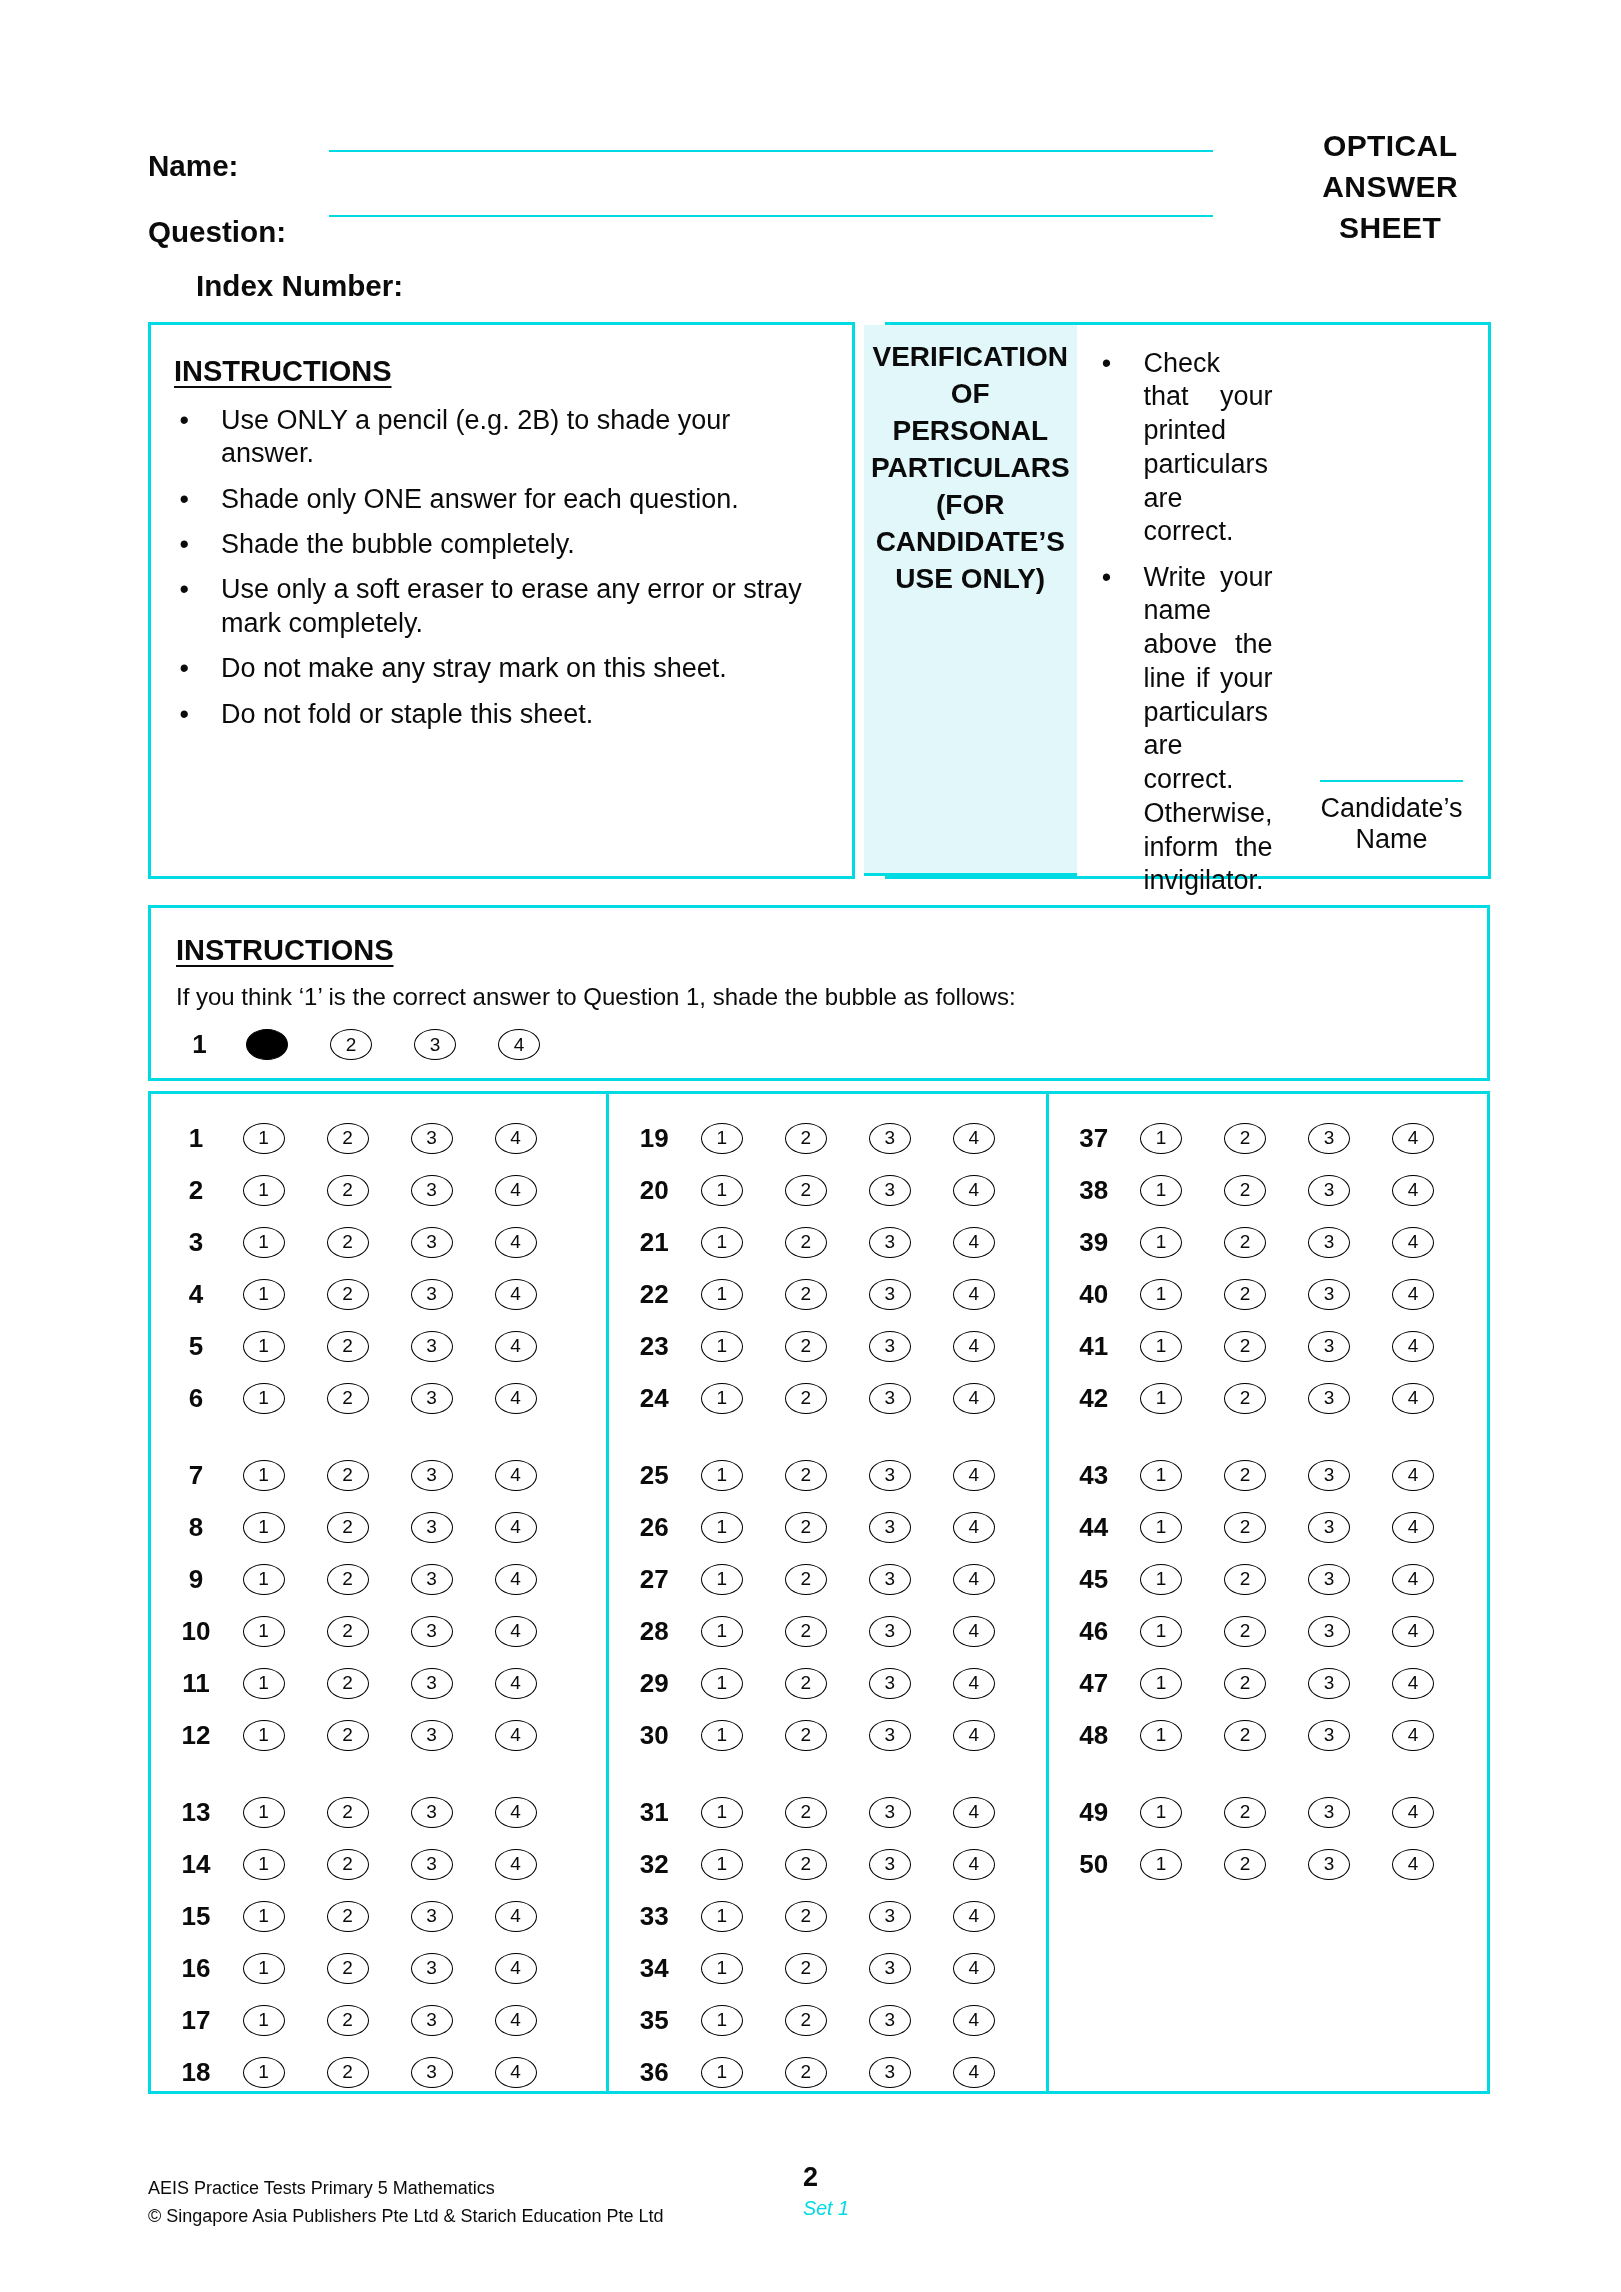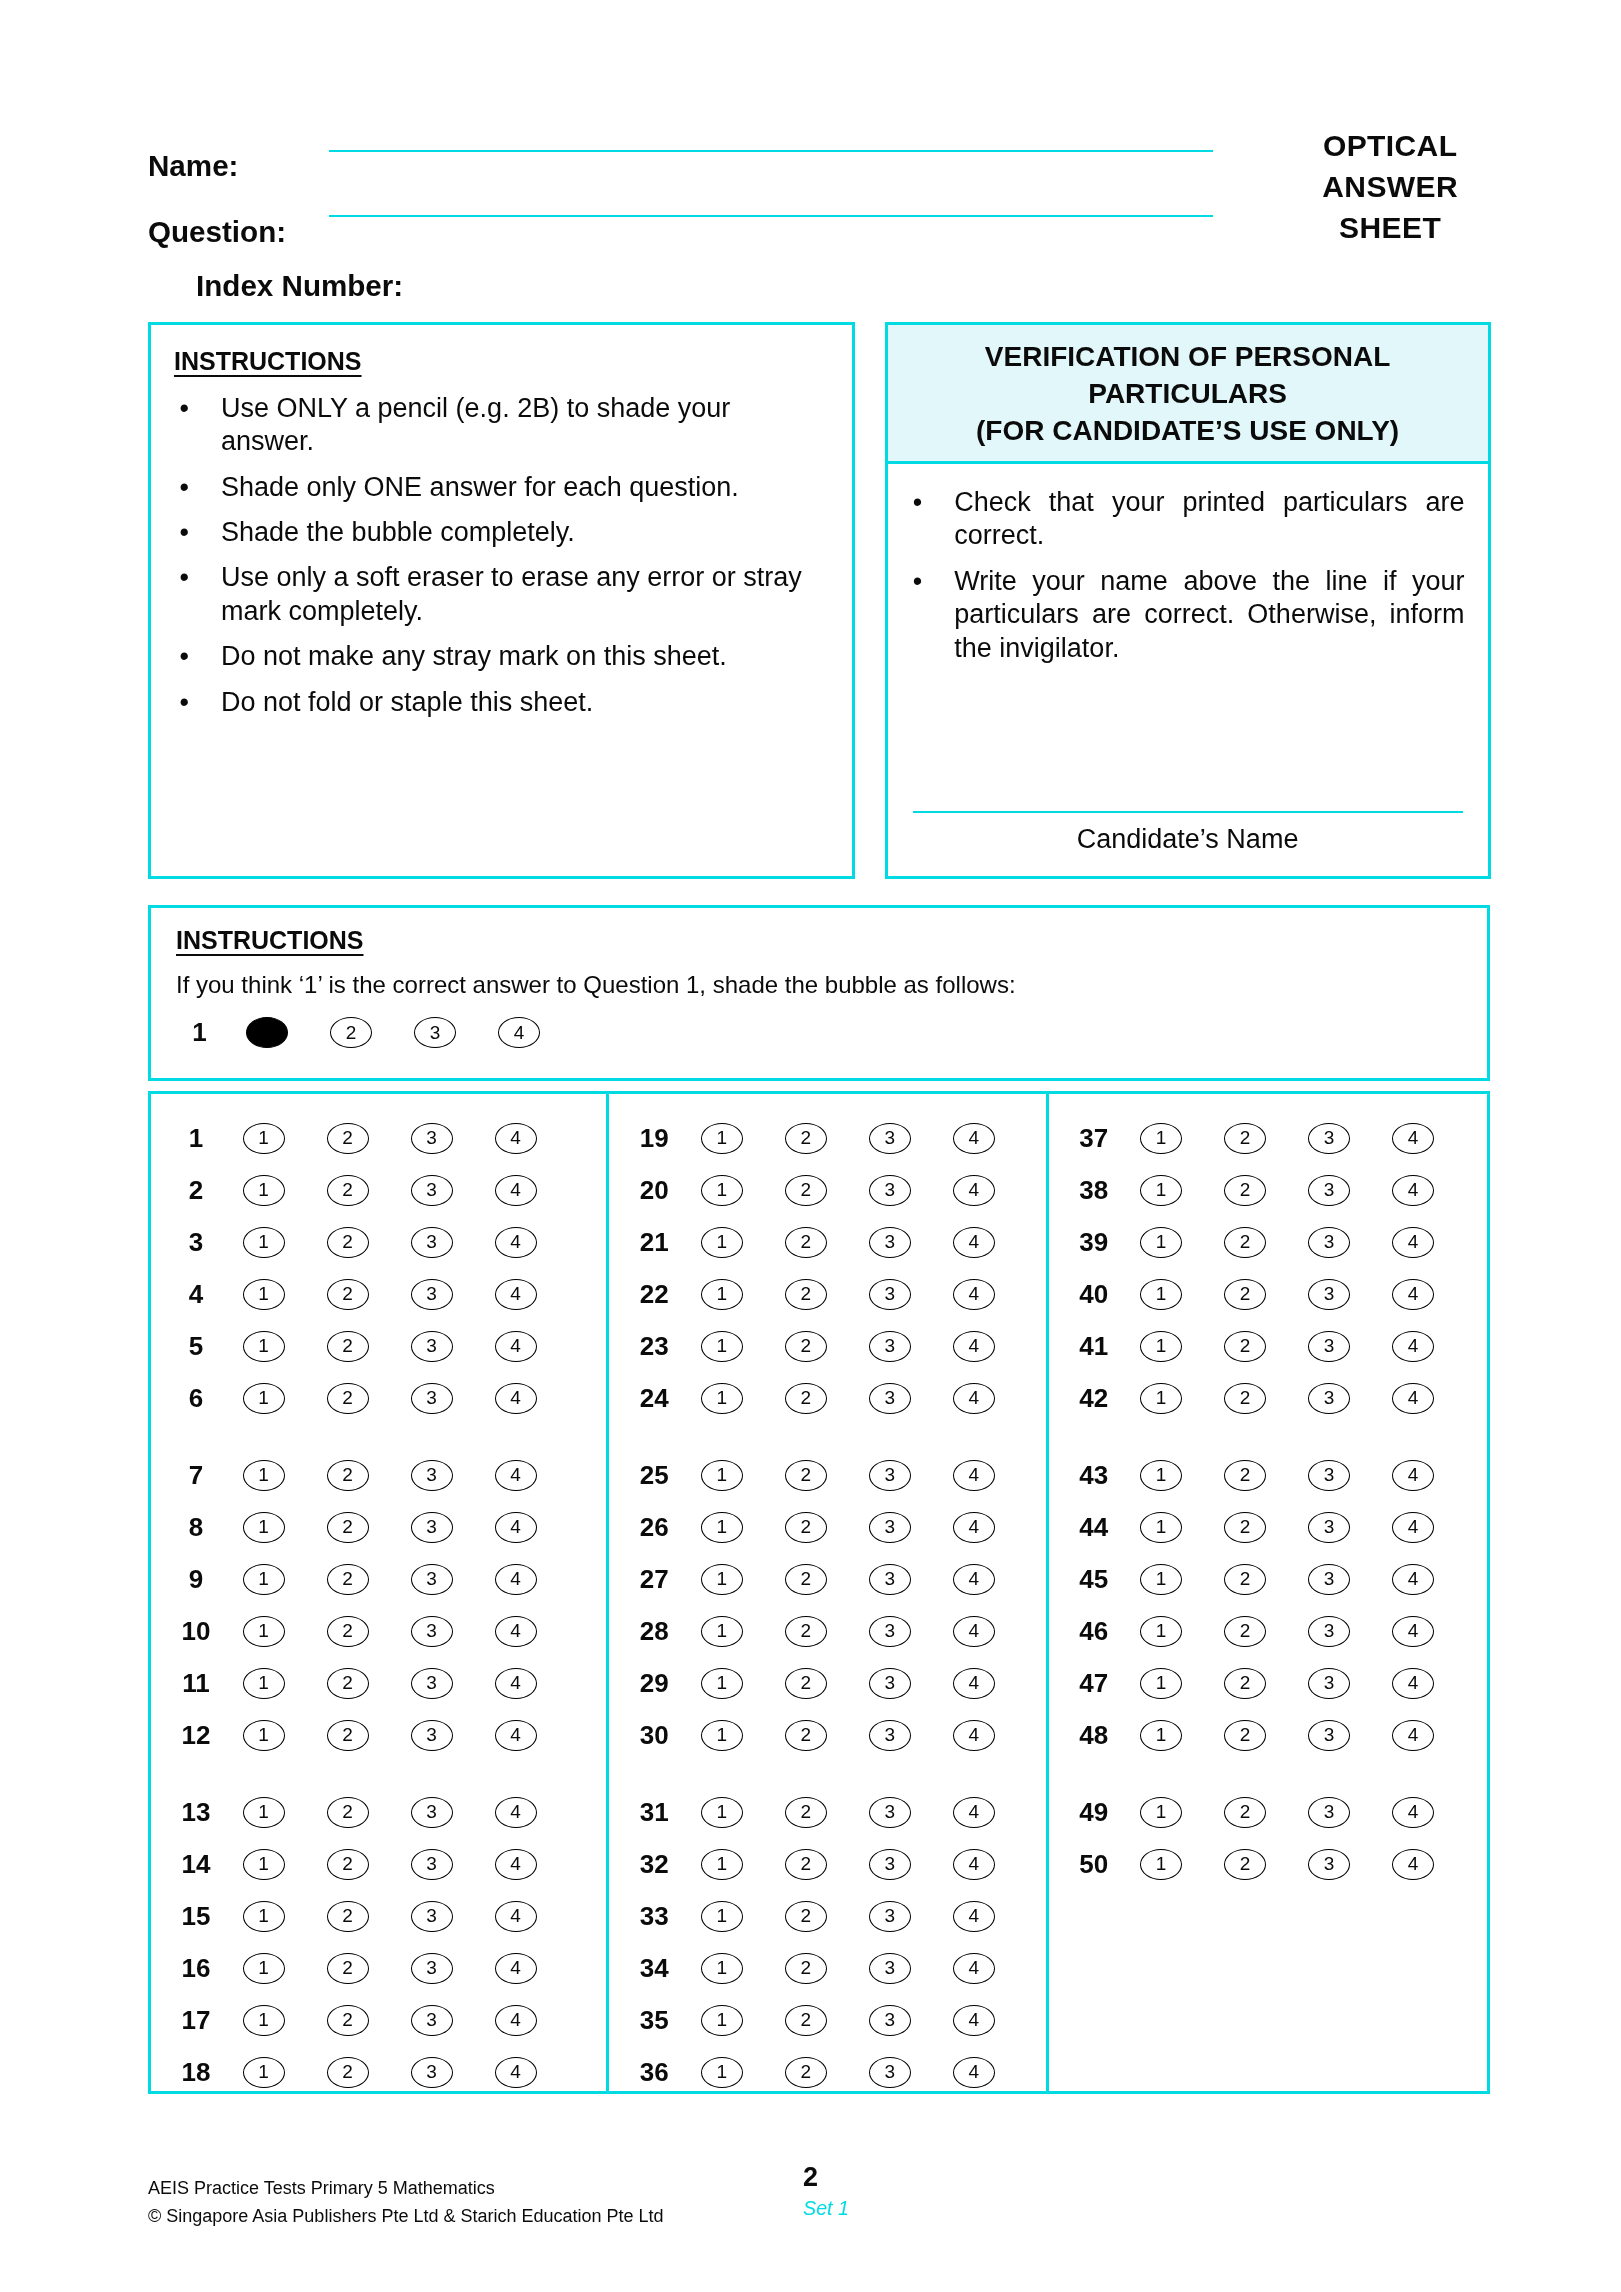--- a/index.html
+++ b/index.html
@@ -13,24 +13,24 @@
   
   .field-label { position:absolute; font-size:29.6px; font-weight:bold;text-align:right; }
   .field-line  { position:absolute; left:329px; width:884px; height:0; border-bottom:2.7px solid var(--accent); }
   .title-block { position:absolute; top:125px; right:163px; text-align:center;
                  font-size:30px; font-weight:bold; line-height:41px; letter-spacing:0.4px; }
 
   
   .boxes-row { position:absolute; top:322px; left:148px; display:flex; gap:29.6px; }
   .cyan-box  { border:3.6px solid var(--accent); box-sizing:border-box; background:#fff; }
   .instr-box { width:707px; height:557px; padding:21.5px 23px; }
-  .verif-box { width:606px; height:557px; display:flex; flex-direction:column; padding:0;justify-content:flex-end; }
-
-  .box-heading { font-size:25px; font-weight:bold; text-decoration:underline;
-                 text-decoration-thickness:2.2px; text-underline-offset:4.5px; margin:0 0 16px 0; }
+  .verif-box { width:606px; height:557px; display:flex; flex-direction:row; padding:0;justify-content:flex-end; }
+
+  .box-heading { font-size:29px; font-weight:bold; text-decoration:underline;
+                 text-decoration-thickness:2.2px; text-underline-offset:4.5px; margin:8px 0 16px 0; }
 
   .bullet-item { display:flex; margin-bottom:11.6px; font-size:27px; line-height:1.25; }
   .bullet-dot  { width:47px; flex:0 0 47px; text-align:left; padding-left:5.4px; box-sizing:border-box; }
   .bullet-text { flex:1; }
 
   .verif-head { background:var(--header-fill); border-bottom:3.6px solid var(--accent);
                 text-align:center; font-size:28px; font-weight:bold; line-height:37px;
                 padding:12.5px 7.2px; }
   .verif-body { padding:21.5px 23px 0 19.7px; }
   .verif-body .bullet-text { text-align:justify; }

